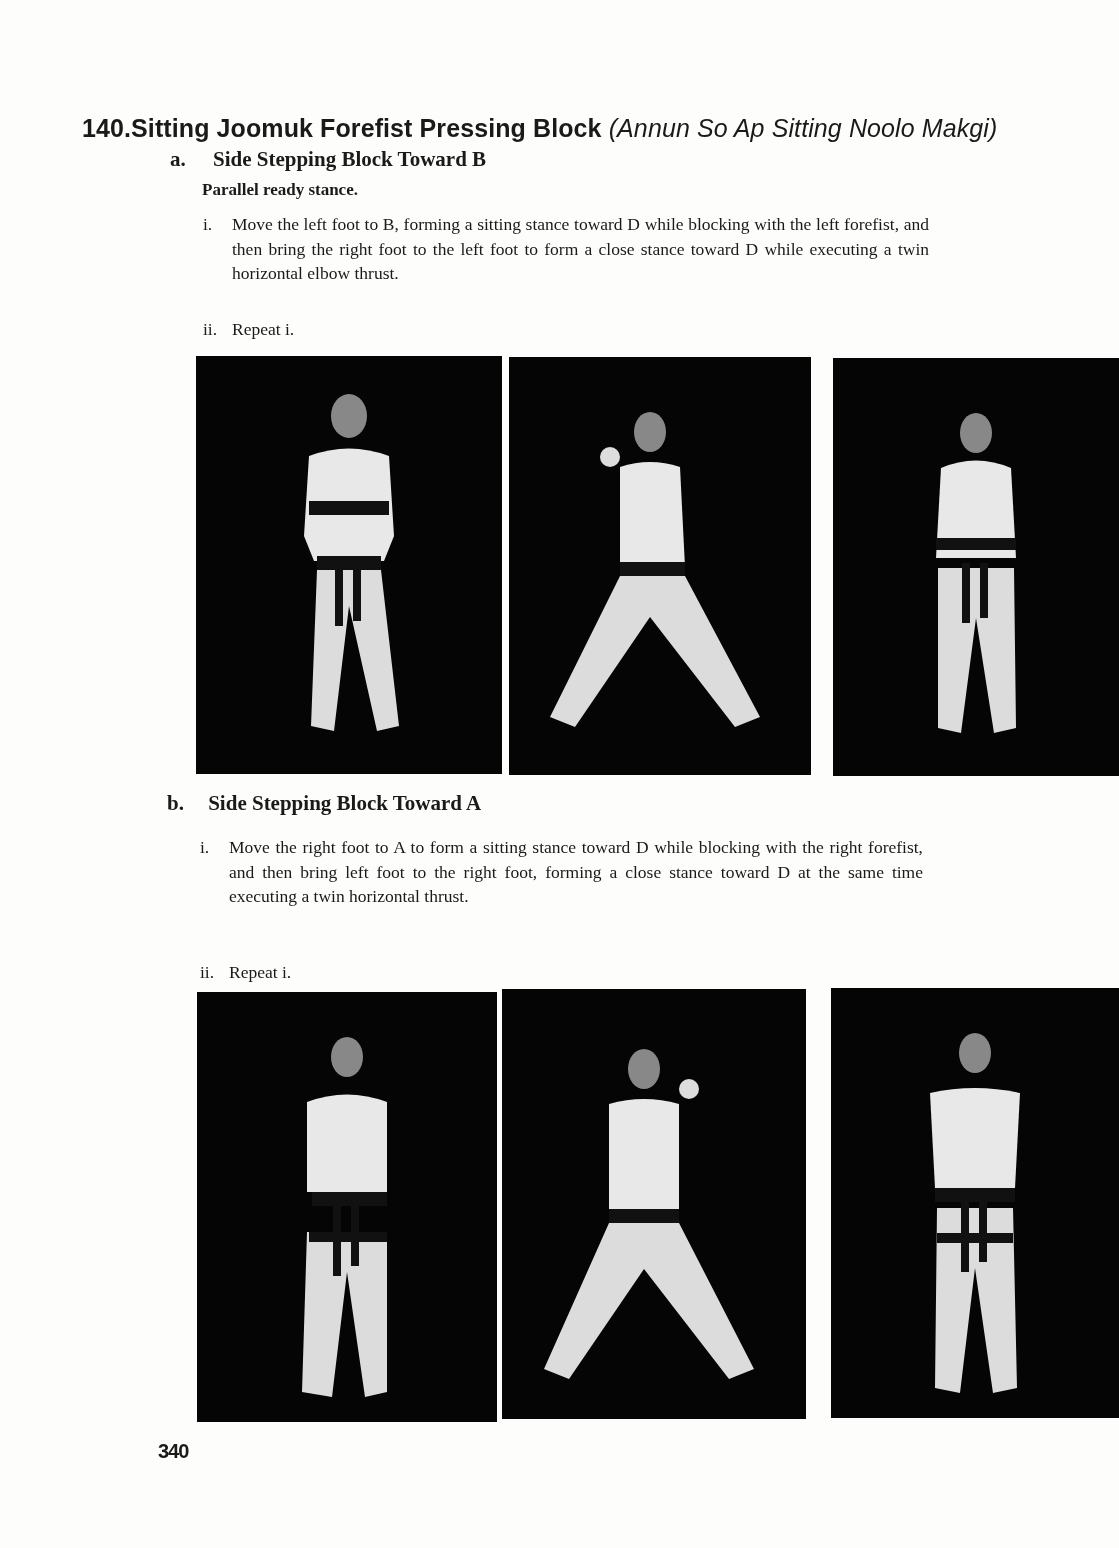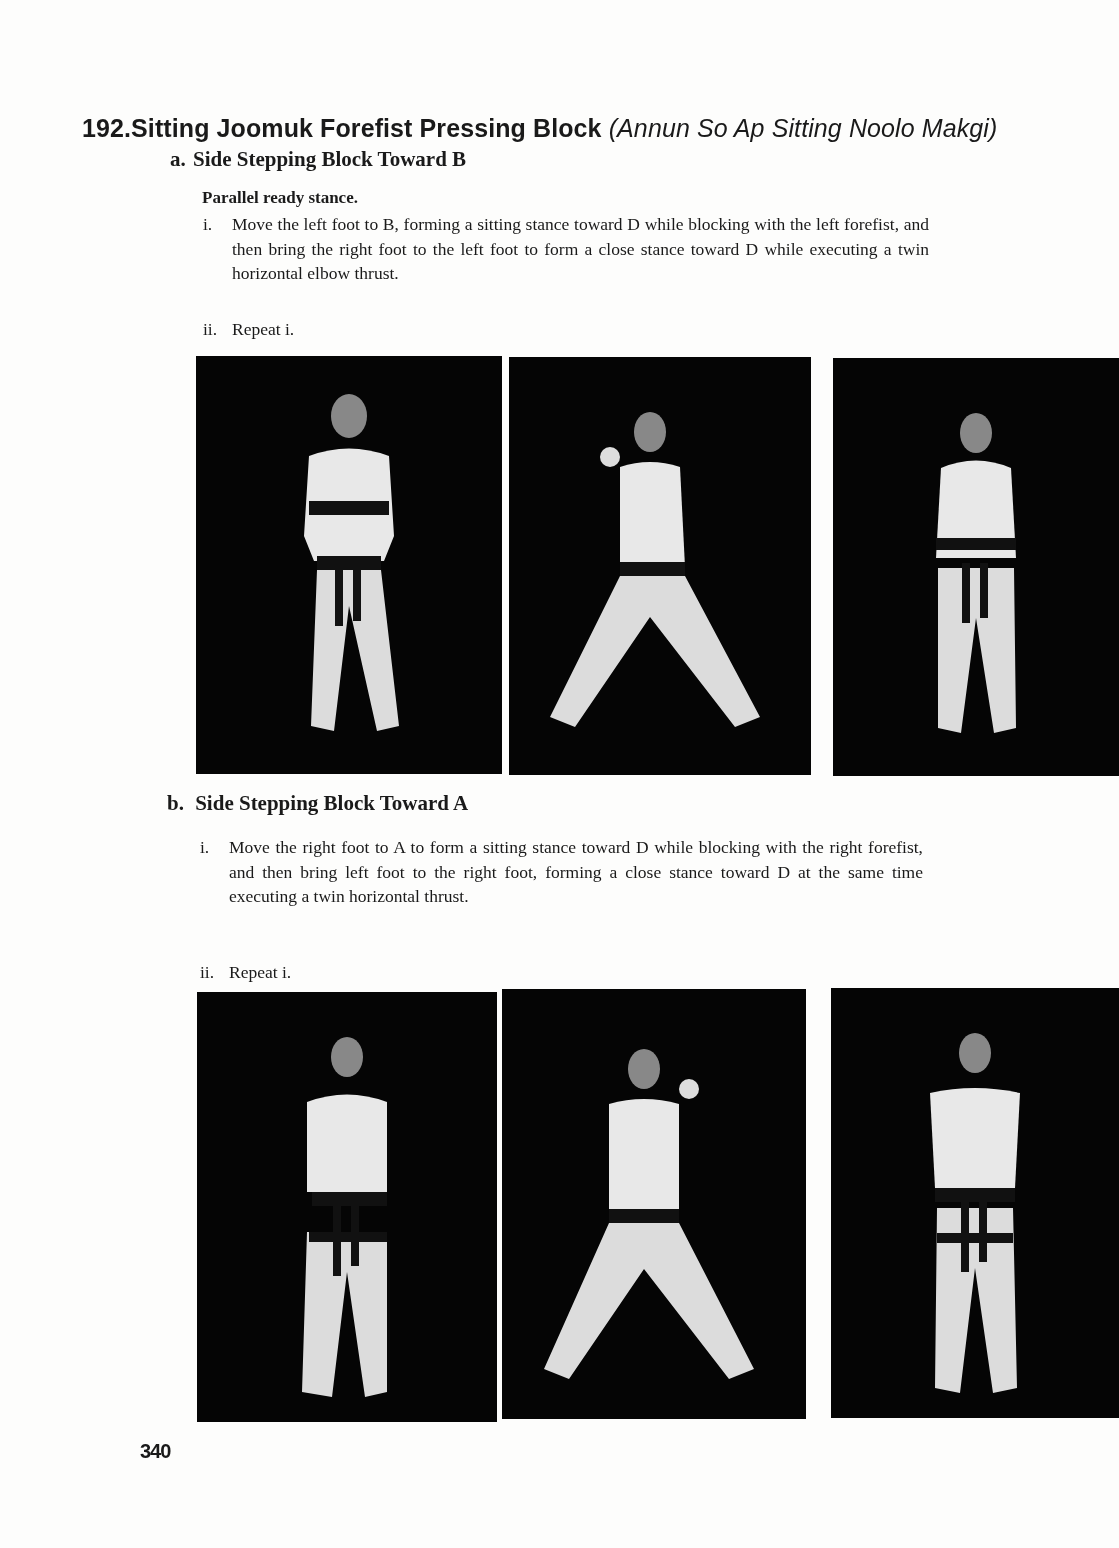--- a/index.html
+++ b/index.html
@@ -7,35 +7,35 @@
   .abs { position:absolute; }
   .title { left:82px; top:114px; font-family:"Liberation Sans", sans-serif; font-weight:bold; font-size:25px; white-space:nowrap; letter-spacing:0.1px; }
   .title .it { font-weight:normal; font-style:italic; }
   .serif { font-family:"Liberation Serif", serif; }
   .h2 { font-weight:bold; font-size:21px; white-space:nowrap; }
   .sub { font-weight:bold; font-size:17px; }
   .para { font-size:17.5px; line-height:24.5px; text-align:justify; }
   .para .num { position:absolute; left:-29px; }
   .photo { background:#050505; position:absolute; overflow:hidden; }
   .figure { position:absolute; left:50%; transform:translateX(-50%); }
-  .pagenum { left:140px; top:1440px; font-family:"Liberation Sans", sans-serif; font-weight:bold; font-size:20px; letter-spacing:-1px; }
+  .pagenum { left:158px; top:1440px; font-family:"Liberation Sans", sans-serif; font-weight:bold; font-size:20px; letter-spacing:-1px; }
 </style>
 </head>
 <body>
 
 <div class="abs title">
-  <span>192.</span><span>Sitting Joomuk Forefist Pressing Block</span>
+  <span>140.</span><span>Sitting Joomuk Forefist Pressing Block</span>
   <span class="it">(Annun So Ap Sitting Noolo Makgi)</span>
 </div>
 
 <div class="abs serif h2" style="left:170px; top:147px;">
   <span>a.</span>
-  <span style="margin-left:2px">Side Stepping Block Toward B</span>
+  <span style="margin-left:22px">Side Stepping Block Toward B</span>
 </div>
-<div class="abs serif sub" style="left:202px; top:180px;margin-top:8px;">Parallel ready stance.</div>
+<div class="abs serif sub" style="left:202px; top:180px;">Parallel ready stance.</div>
 
 <div class="abs serif para" style="left:232px; top:212px; width:697px;">
   <span class="num">i.</span>
   <span>Move the left foot to B, forming a sitting stance toward D while blocking with the left forefist, and then bring the right foot to the left foot to form a close stance toward D while executing a twin horizontal elbow thrust.</span>
 </div>
 <div class="abs serif para" style="left:232px; top:317px; width:697px;">
   <span class="num">ii.</span>
   <span>Repeat i.</span>
 </div>
 
@@ -65,21 +65,21 @@
     <path d="M65 80 Q100 65 135 80 L140 170 L60 170 Z" fill="#e8e8e8"></path>
     <rect x="60" y="150" width="80" height="12" fill="#111"></rect>
     <path d="M62 180 L138 180 L140 340 L118 345 L100 230 L85 345 L62 340 Z" fill="#dcdcdc"></path>
     <rect x="86" y="175" width="8" height="60" fill="#111"></rect>
       <rect x="104" y="175" width="8" height="55" fill="#111"></rect>
   </svg>
 </div>
 
 <div class="abs serif h2" style="left:167px; top:791px;">
   <span>b.</span>
-  <span style="margin-left:6px">Side Stepping Block Toward A</span>
+  <span style="margin-left:19px">Side Stepping Block Toward A</span>
 </div>
 
 <div class="abs serif para" style="left:229px; top:835px; width:694px;">
   <span class="num">i.</span>
   <span>Move the right foot to A to form a sitting stance toward D while blocking with the right forefist, and then bring left foot to the right foot, forming a close stance toward D at the same time executing a twin horizontal thrust.</span>
 </div>
 <div class="abs serif para" style="left:229px; top:960px; width:694px;">
   <span class="num">ii.</span>
   <span>Repeat i.</span>
 </div>

